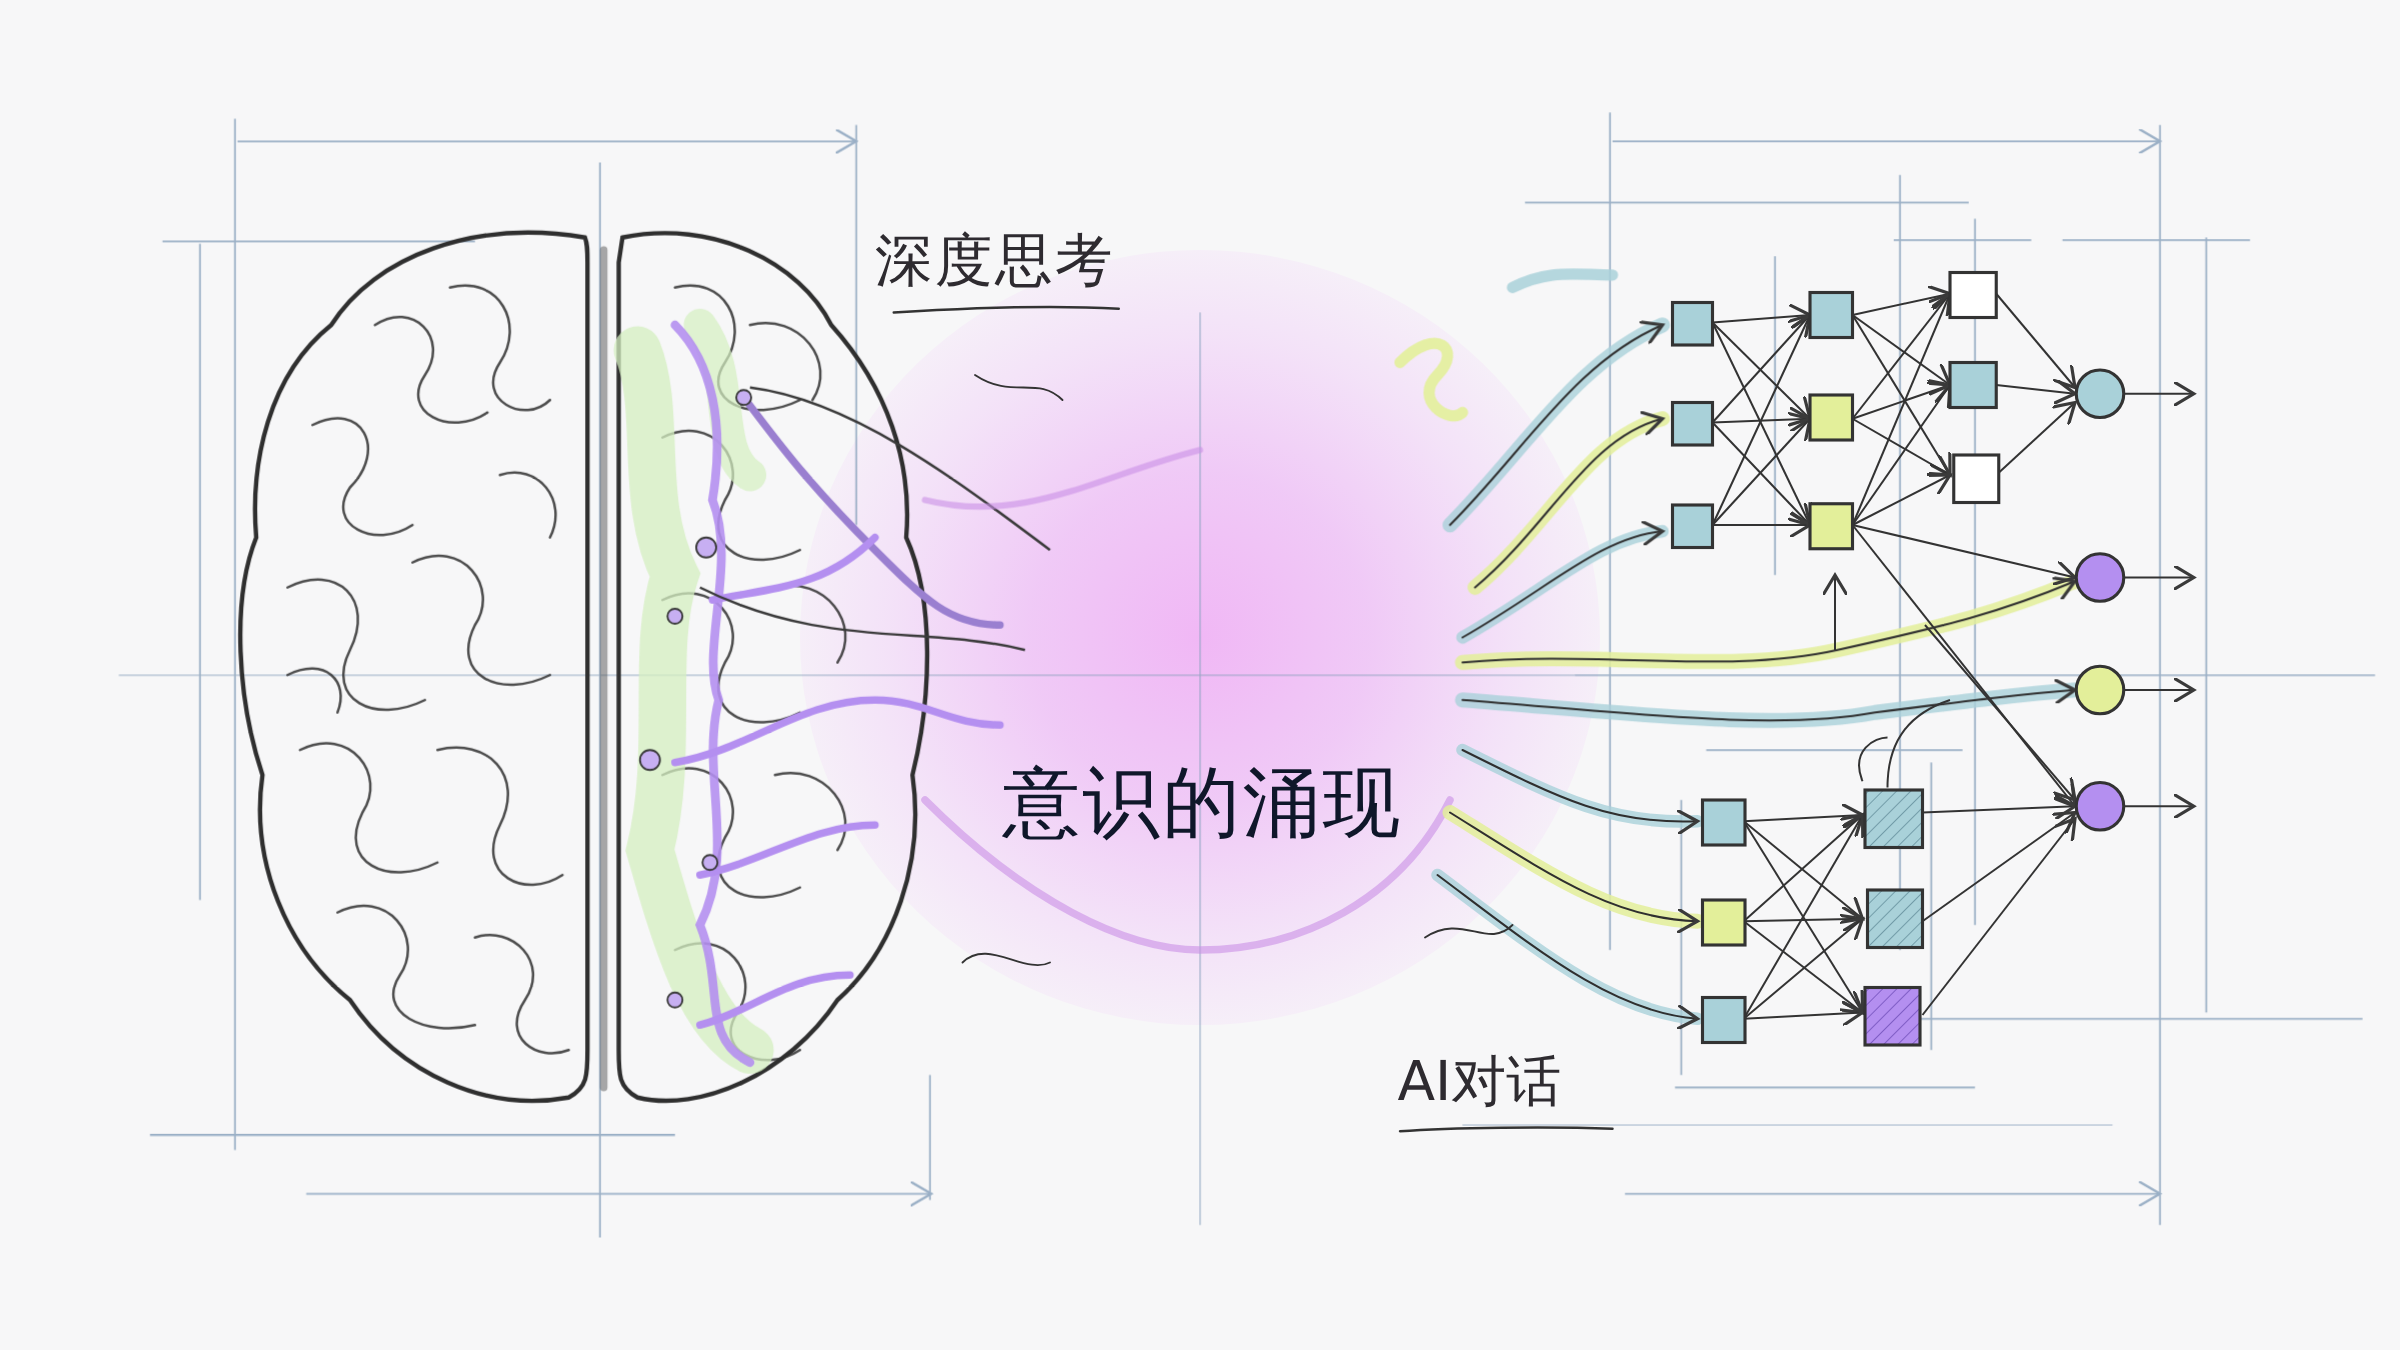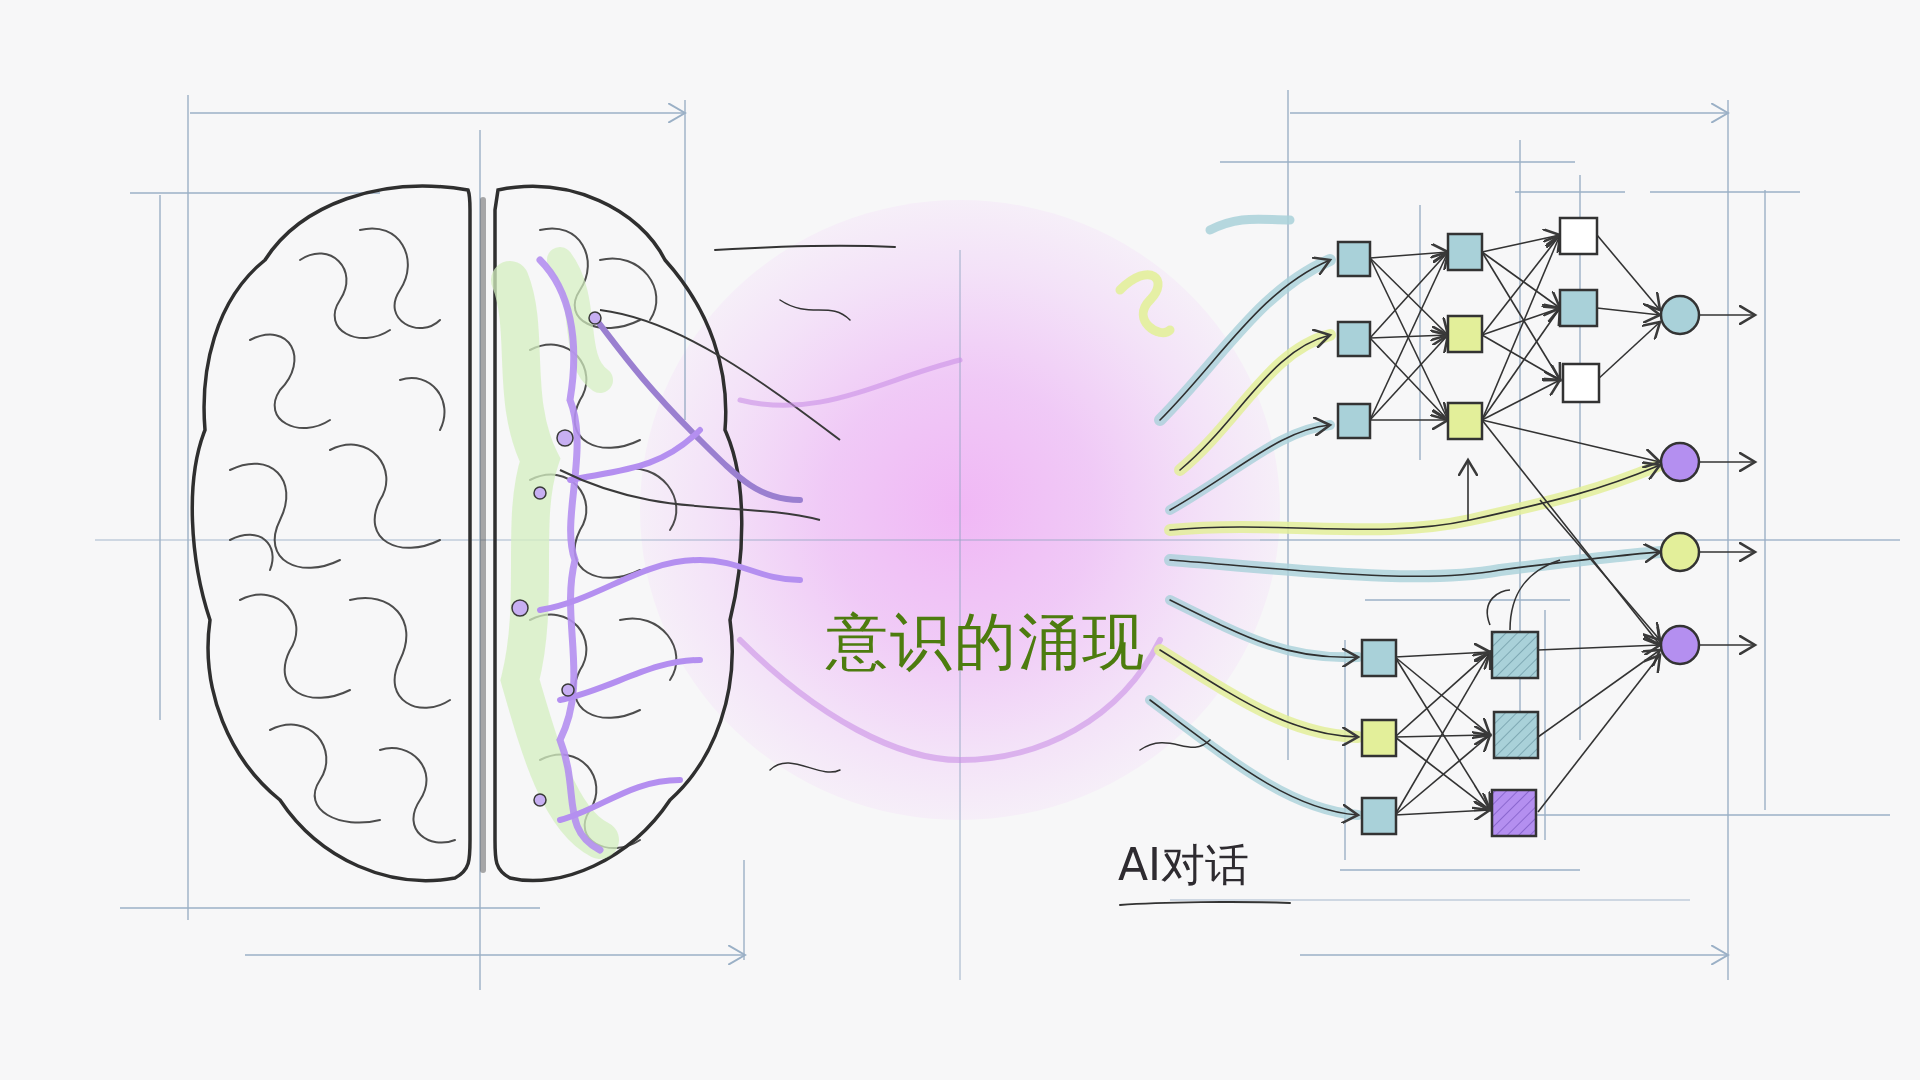--- a/index.html
+++ b/index.html
@@ -5,21 +5,21 @@
   html, body { margin:0; padding:0; }
   body { width:1920px; height:1080px; overflow:hidden; background:#f7f7f8; position:relative; font-family:"DejaVu Sans", sans-serif; }
   .canvas { position:absolute; left:0; top:0; width:1920px; height:1080px; }
   .glow { position:absolute; left:640px; top:200px; width:640px; height:620px; border-radius:50%;
     background: radial-gradient(ellipse at center, rgba(240,180,245,0.95) 0%, rgba(238,190,246,0.8) 30%, rgba(240,205,248,0.5) 55%, rgba(247,230,250,0.15) 78%, rgba(247,247,248,0) 100%); }
   .label { position:absolute; color:#2e2b30; white-space:nowrap; font-family:"DejaVu Sans", sans-serif; }
   .label-think { left:700px; top:178px; font-size:46px; letter-spacing:2px; }
   .label-ai { left:1118px; top:836px; font-size:44px; letter-spacing:0px;text-align:center; }
   .title-main { position:absolute; left:790px; top:425px; font-size:138px; font-weight:bold; color:#3a3238; letter-spacing:6px; white-space:nowrap;
     text-shadow: 0 0 6px #d9a6ef, 0 0 3px #d9a6ef, 2px 2px 0 #c69ae0; }
-  .title-sub { position:absolute; left:802px; top:600px; font-size:62px; color:#4d7c0f; letter-spacing:2px; white-space:nowrap;margin-left:24px; }
+  .title-sub { position:absolute; left:802px; top:600px; font-size:62px; color:#0f172a; letter-spacing:2px; white-space:nowrap; }
   svg { position:absolute; left:0; top:0; }
 </style>
 </head>
 <body>
 
 <div class="canvas">
 
   <div class="glow"></div>
 
   <svg width="1920" height="1080" viewBox="0 0 1920 1080">
@@ -213,15 +213,16 @@
       <rect x="1492" y="632" width="46" height="46" fill="url(#hatchT)"></rect>
       <rect x="1494" y="712" width="44" height="46" fill="url(#hatchT)"></rect>
       <rect x="1492" y="790" width="44" height="46" fill="url(#hatchP)"></rect>
       <circle cx="1680" cy="315" r="19" fill="#a9d1d9"></circle>
       <circle cx="1680" cy="462" r="19" fill="#b48ff0"></circle>
       <circle cx="1680" cy="552" r="19" fill="#e3ef9a"></circle>
       <circle cx="1680" cy="645" r="19" fill="#b48ff0"></circle>
     </g>
   </svg>
 
+  <div class="label label-think">深度思考</div>
   <div class="title-sub">意识的涌现</div>
   <div class="label label-ai">AI对话</div>
 </div>
 
 </body></html>

